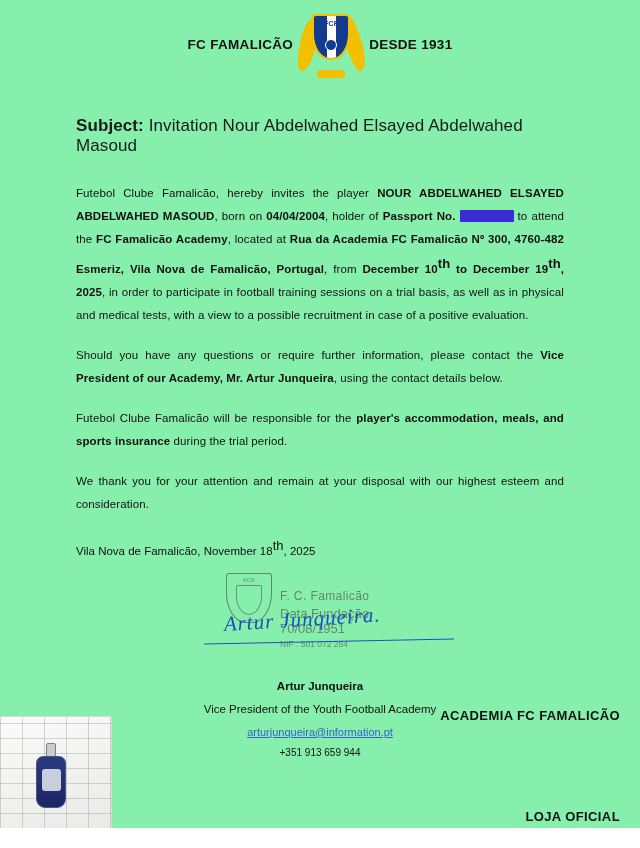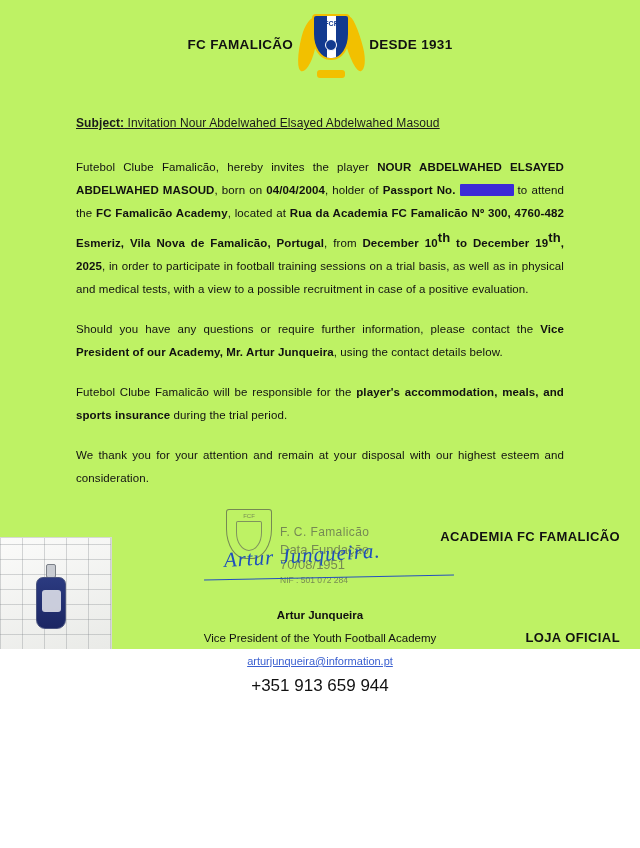--- a/index.html
+++ b/index.html
@@ -12,22 +12,22 @@
     width: 640px;
     height: 848px;
     position: relative;
     overflow: hidden;
     font-family: "Liberation Sans", sans-serif;
     color: #111111;
   }
   .page {
     position: relative;
     width: 640px;
-    height: 649px;
-    background: #bef264;
+    height: 828px;
+    background: #86efac;
   }
 
   
   .header {
     position: relative;
     height: 82px;
     display: flex;
     align-items: center;
     justify-content: center;
     gap: 10px;
@@ -104,25 +104,24 @@
     height: 8px;
     background: #f2c000;
     border-radius: 3px;
   }
 
   
   .doc {
     padding: 16px 76px 0 76px;
   }
   .subject {
-    font-size: 12px;
+    font-size: 17px;
     color: #1a1a1a;
     margin: 18px 0 26px 0;
     letter-spacing: 0.1px;
-    text-decoration: underline;
   }
   .subject .lbl { font-weight: bold; }
   p.para {
     font-size: 11.5px;
     line-height: 2.0;
     text-align: justify;
     margin: 0 0 17px 0;
     letter-spacing: 0.1px;
     color: #111;
   }
@@ -211,40 +210,40 @@
     left: 128px;
     top: 70px;
     width: 250px;
     height: 1px;
     background: #2550bf;
     transform: rotate(-1.2deg);
   }
 
   .signoff {
     text-align: center;
-    margin-top: 6px;
+    margin-top: 13px;
   }
   .signoff .nm {
     font-size: 11.5px;
     font-weight: bold;
     margin-bottom: 11px;
   }
   .signoff .role {
     font-size: 11.5px;
     margin-bottom: 11px;
     text-align: center;
   }
   .signoff .mail {
     font-size: 11px;
     color: #3a5fd0;
     text-decoration: underline;
     margin-bottom: 9px;
   }
   .signoff .phone {
-    font-size: 17px;
+    font-size: 10px;
   }
 
   
   .footer {
     position: absolute;
     left: 0;
     bottom: 0;
     width: 640px;
     height: 112px;
   }
@@ -353,20 +352,23 @@
     <p class="para">
       <span>Should you have any questions or require further information, please contact the </span><b>Vice President of our Academy, Mr. Artur Junqueira</b><span>, using the contact details below.</span>
     </p>
 
     <p class="para">
       <span>Futebol Clube Famalicão will be responsible for the </span><b>player's accommodation, meals, and sports insurance</b><span> during the trial period.</span>
     </p>
 
     <p class="para">We thank you for your attention and remain at your disposal with our highest esteem and consideration.</p>
 
+    <p class="place-date">
+      <span>Vila Nova de Famalicão, November 18</span><sup>th</sup><span>, 2025</span>
+    </p>
 
     <div class="sign-zone">
       <div class="stamp">
         <div class="st-crest">
           <span>FCF</span>
           <div class="sc-inner"></div>
         </div>
         <div class="st-lines">
           <div class="st-name">F. C. Famalicão</div>
           <div class="st-sub">Data Fundação 70/08/1951</div>

